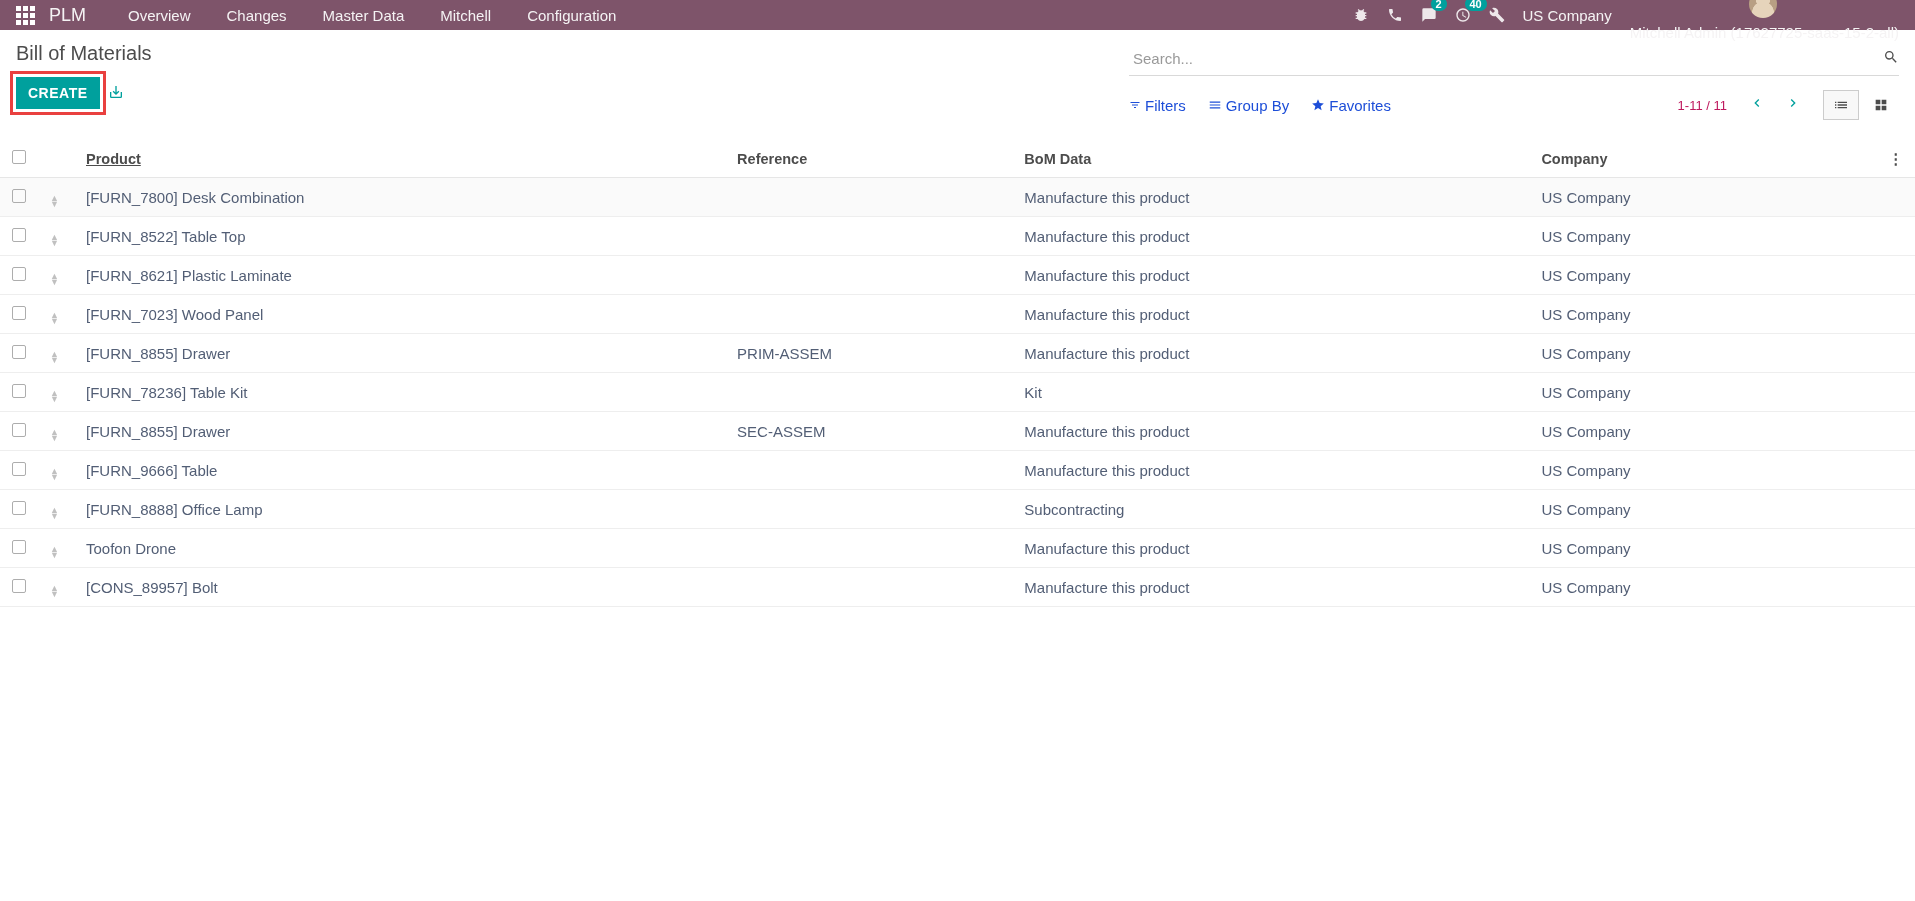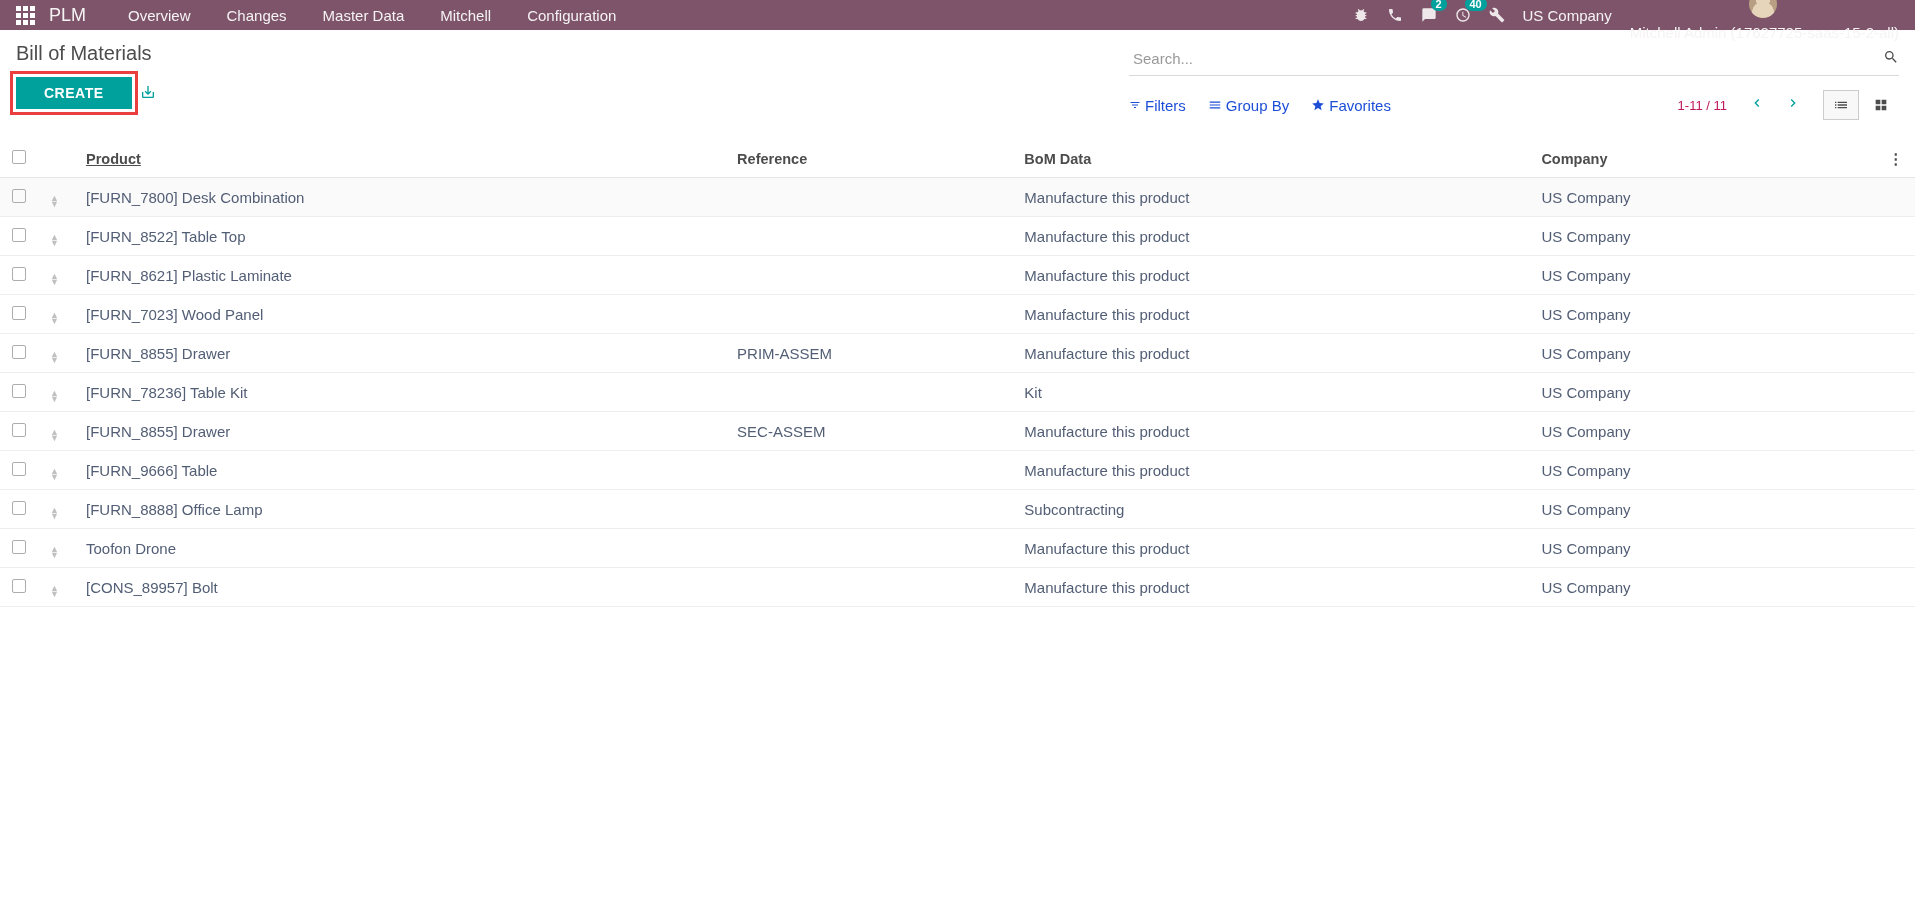--- a/index.html
+++ b/index.html
@@ -27,21 +27,21 @@
 
     .control-panel {
       display:flex;
       justify-content: space-between;
       padding: 12px 16px 8px 16px;
     }
     .cp-left { }
     .breadcrumb { font-size: 20px; color:#4c4c4c; margin-bottom: 12px;}
     .cp-buttons { display:flex; align-items:center; gap: 8px;}
     .btn-create {
-      background:#00a09d; color:#fff; border:none; padding: 8px 28px;
+      background:#00a09d; color:#fff; border:none; padding: 8px 12px;
       font-size:14px; font-weight:bold; letter-spacing:0.5px; cursor:pointer;
       outline: 3px solid #e9403f; outline-offset:3px;
     }
     .btn-import { color:#00a09d; cursor:pointer; }
 
     .cp-right { flex:1; max-width: 770px; }
     .search-box {
       border:none; border-bottom:1px solid #d9d9d9; display:flex; align-items:center;
       padding: 4px 0; margin-bottom: 14px;
     }

